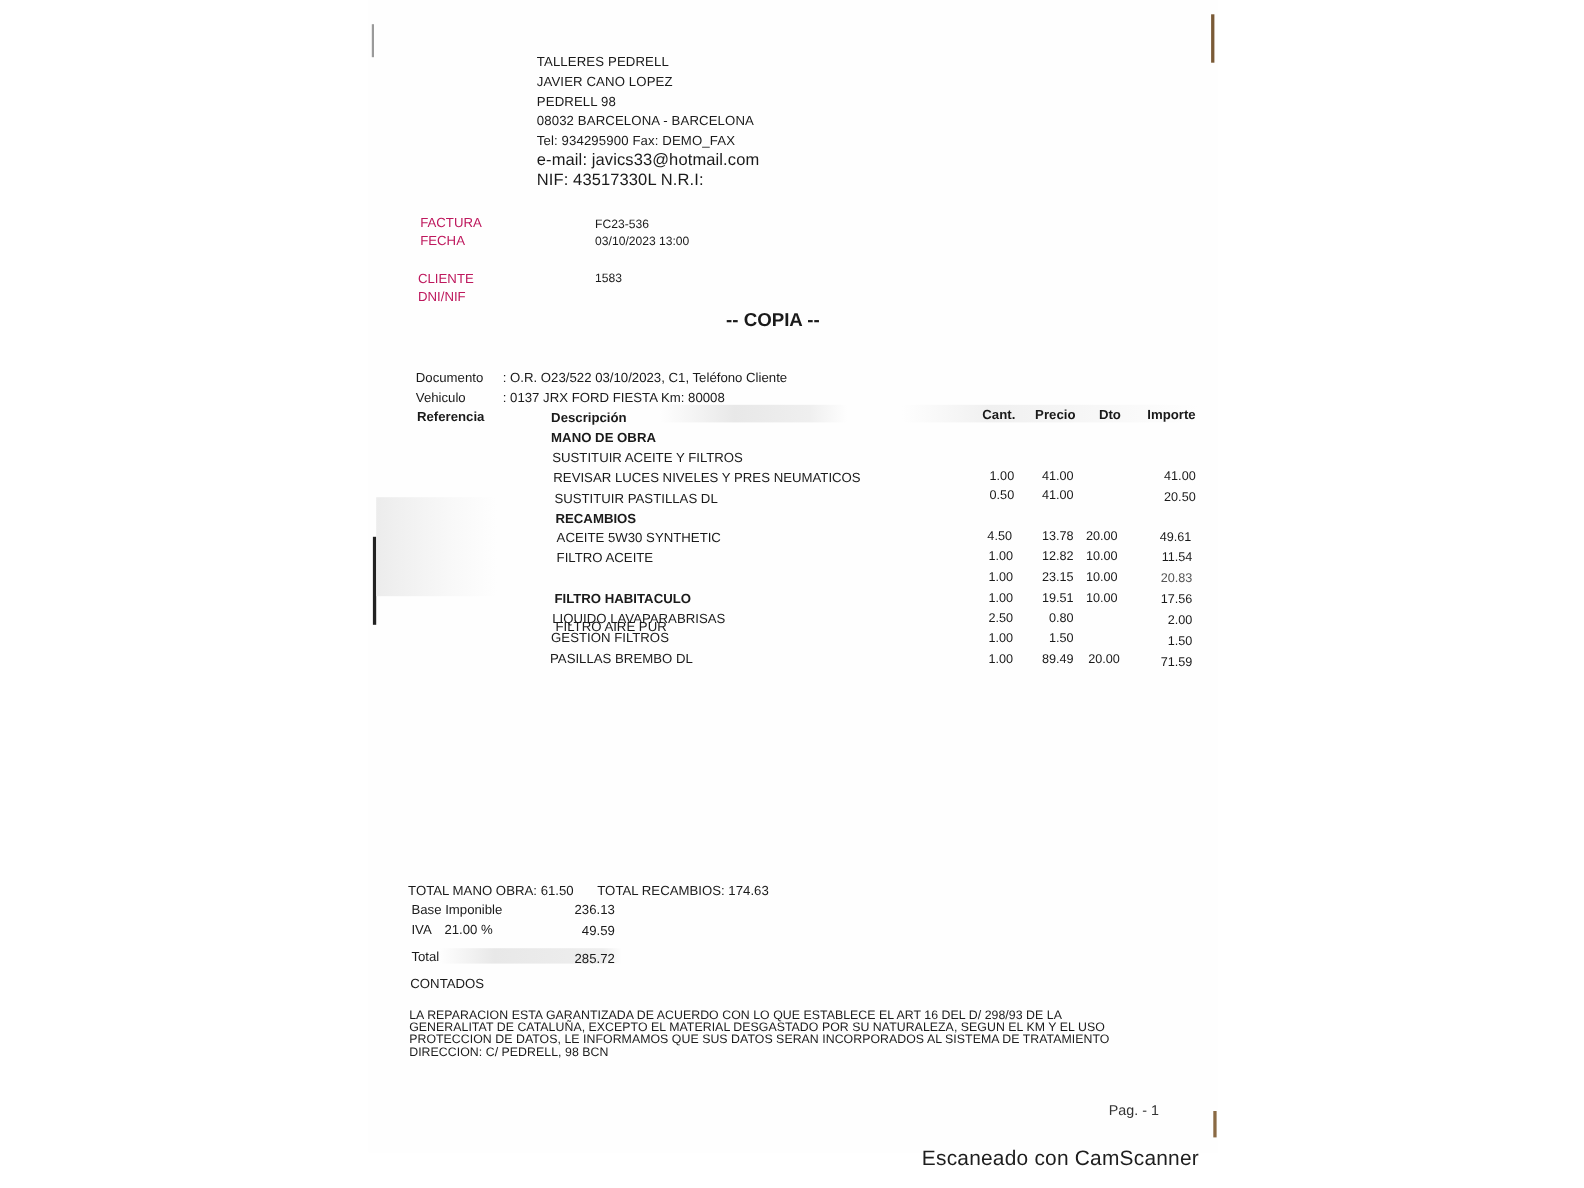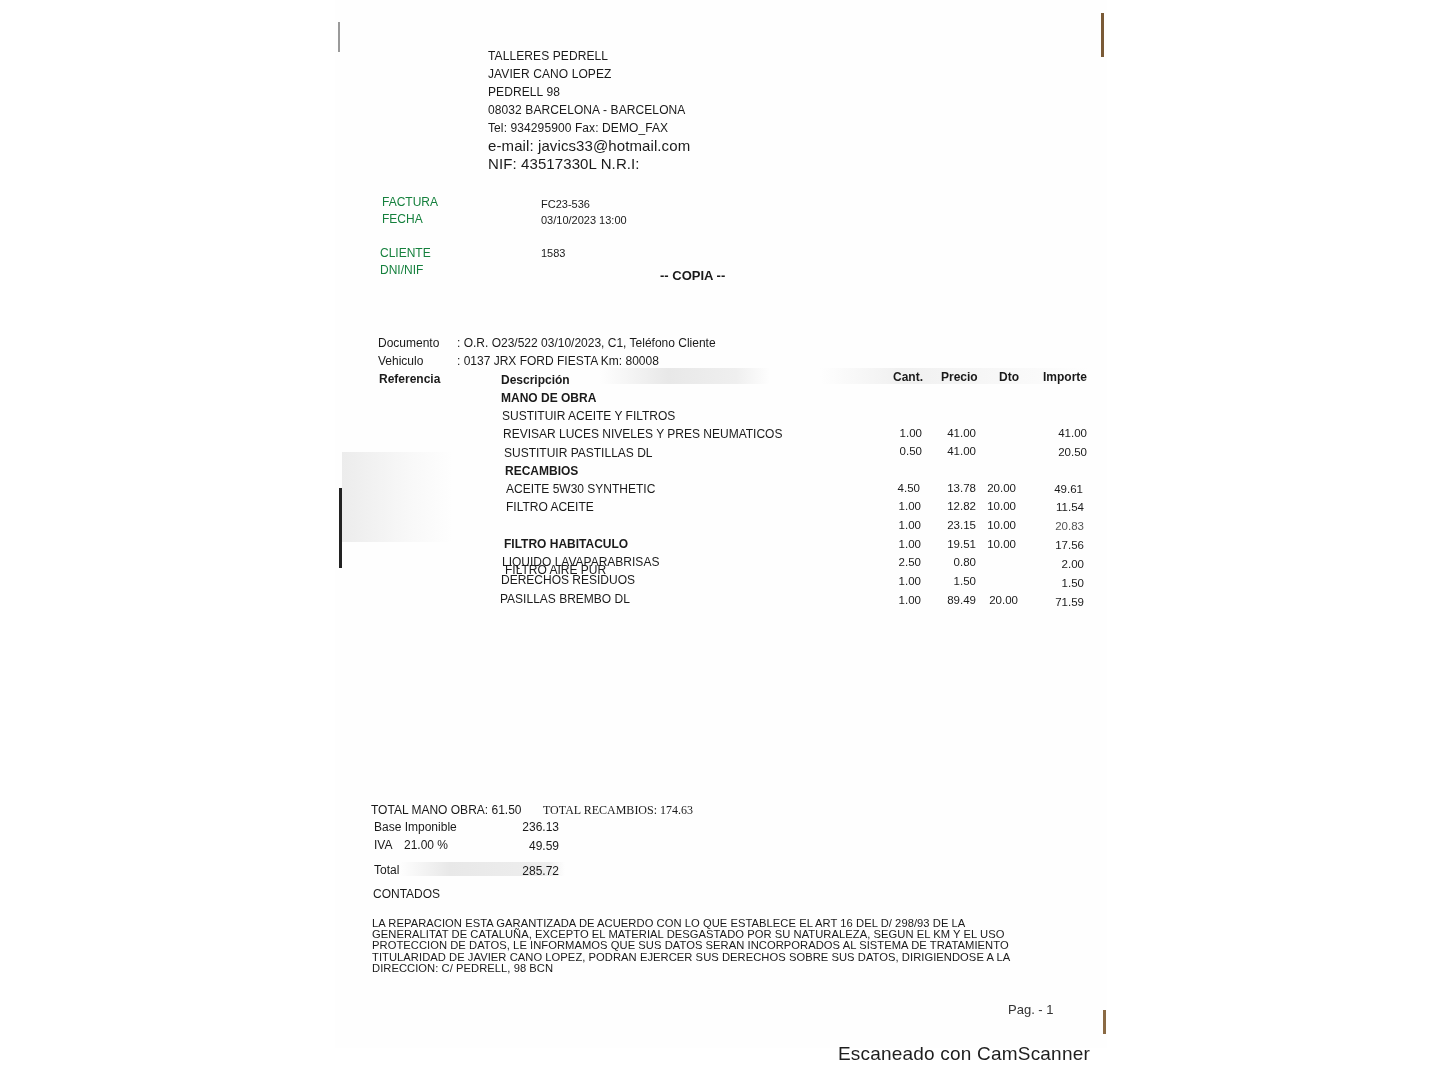--- a/index.html
+++ b/index.html
@@ -24,24 +24,24 @@
     .edge-right-bot { position: absolute; left: 1103px; top: 1010px; width: 3px; height: 24px; background: #8a6a44; }
     .shade-header { position: absolute; left: 600px; top: 368px; width: 170px; height: 16px; background: linear-gradient(90deg,rgba(230,230,230,0),#e8e8e8 40%,#efefef 80%,rgba(240,240,240,0)); }
     .shade-header2 { position: absolute; left: 820px; top: 368px; width: 270px; height: 16px; background: linear-gradient(90deg,rgba(240,240,240,0),#f0f0f0 30%,rgba(245,245,245,0)); }
     .shade-total { position: absolute; left: 400px; top: 862px; width: 165px; height: 14px; background: linear-gradient(90deg,rgba(235,235,235,0),#e8e8e8 30%,#eeeeee 90%,rgba(240,240,240,0)); }
 
     .abs { position: absolute; white-space: nowrap; }
     .company .line { font-size: 12px; line-height: 18px; letter-spacing: 0.1px; }
     .company { left: 488px; top: 47px; }
     .company .line.small { font-size: 15px; }
 
-    .meta-label { font-size: 12px; color: #15803d; }
+    .meta-label { font-size: 12px; color: #be185d; }
     .meta-val { font-size: 11px; color: #1a1a1a; }
 
-    .copia { font-size: 13px; font-weight: bold; left: 660px; top: 268px; }
+    .copia { font-size: 17px; font-weight: bold; left: 660px; top: 281px; }
 
     .doc-line { font-size: 12px; }
     .th { font-size: 12px; font-weight: bold; }
     .desc { font-size: 12px; }
     .desc.bold { font-weight: bold; }
     .num { font-size: 11.5px; text-align: right; }
 
     .totals { font-size: 12px; }
     .legal {
       left: 372px; top: 918px; width: 720px;
@@ -154,56 +154,55 @@
   </div>
 
   <div>
     <div class="abs desc" style="left:502px;top:555px;">LIQUIDO LAVAPARABRISAS</div>
     <div class="abs num" style="left:879px;top:556px;width:42px;">2.50</div>
     <div class="abs num" style="left:928px;top:556px;width:48px;">0.80</div>
     <div class="abs num" style="left:1035px;top:558px;width:49px;">2.00</div>
   </div>
 
   <div>
-    <div class="abs desc" style="left:501px;top:573px;">DERECHOS RESIDUOS</div>
+    <div class="abs desc" style="left:501px;top:573px;">GESTION FILTROS</div>
     <div class="abs num" style="left:879px;top:575px;width:42px;">1.00</div>
     <div class="abs num" style="left:928px;top:575px;width:48px;">1.50</div>
     <div class="abs num" style="left:1035px;top:577px;width:49px;">1.50</div>
   </div>
 
   <div>
     <div class="abs desc" style="left:500px;top:592px;">PASILLAS BREMBO DL</div>
     <div class="abs num" style="left:879px;top:594px;width:42px;">1.00</div>
     <div class="abs num" style="left:928px;top:594px;width:48px;">89.49</div>
     <div class="abs num" style="left:980px;top:594px;width:38px;">20.00</div>
     <div class="abs num" style="left:1035px;top:596px;width:49px;">71.59</div>
   </div>
 </div>
 
 <div>
   <div class="abs totals" style="left:371px;top:803px;">
     <span>TOTAL MANO OBRA:</span>
     <span>61.50</span>
   </div>
-  <div class="abs totals" style="left:543px;top:803px;font-family:Liberation Serif, serif;">
+  <div class="abs totals" style="left:543px;top:803px;">
     <span>TOTAL RECAMBIOS:</span>
     <span>174.63</span>
   </div>
   <div class="abs totals sm" style="left:374px;top:820px;">Base Imponible</div>
   <div class="abs totals" style="left:500px;top:820px;width:59px;text-align:right;">236.13</div>
   <div class="abs totals sm" style="left:374px;top:838px;">IVA</div>
   <div class="abs totals sm" style="left:404px;top:838px;">21.00 %</div>
   <div class="abs totals" style="left:500px;top:839px;width:59px;text-align:right;">49.59</div>
   <div class="abs totals sm" style="left:374px;top:863px;">Total</div>
   <div class="abs totals" style="left:500px;top:864px;width:59px;text-align:right;">285.72</div>
   <div class="abs totals" style="left:373px;top:887px;">CONTADOS</div>
 </div>
 
 <div class="abs legal">
   <div>LA REPARACION ESTA GARANTIZADA DE ACUERDO CON LO QUE ESTABLECE EL ART 16 DEL D/ 298/93 DE LA</div>
   <div>GENERALITAT DE CATALUÑA, EXCEPTO EL MATERIAL DESGASTADO POR SU NATURALEZA, SEGUN EL KM Y EL USO</div>
   <div>PROTECCION DE DATOS, LE INFORMAMOS QUE SUS DATOS SERAN INCORPORADOS AL SISTEMA DE TRATAMIENTO</div>
-  <div>TITULARIDAD DE JAVIER CANO LOPEZ, PODRAN EJERCER SUS DERECHOS SOBRE SUS DATOS, DIRIGIENDOSE A LA</div>
   <div>DIRECCION: C/ PEDRELL, 98 BCN</div>
 </div>
 
 <div class="abs pag">Pag. - 1</div>
 <div class="abs camscanner">Escaneado con CamScanner</div>
 
 </body></html>

